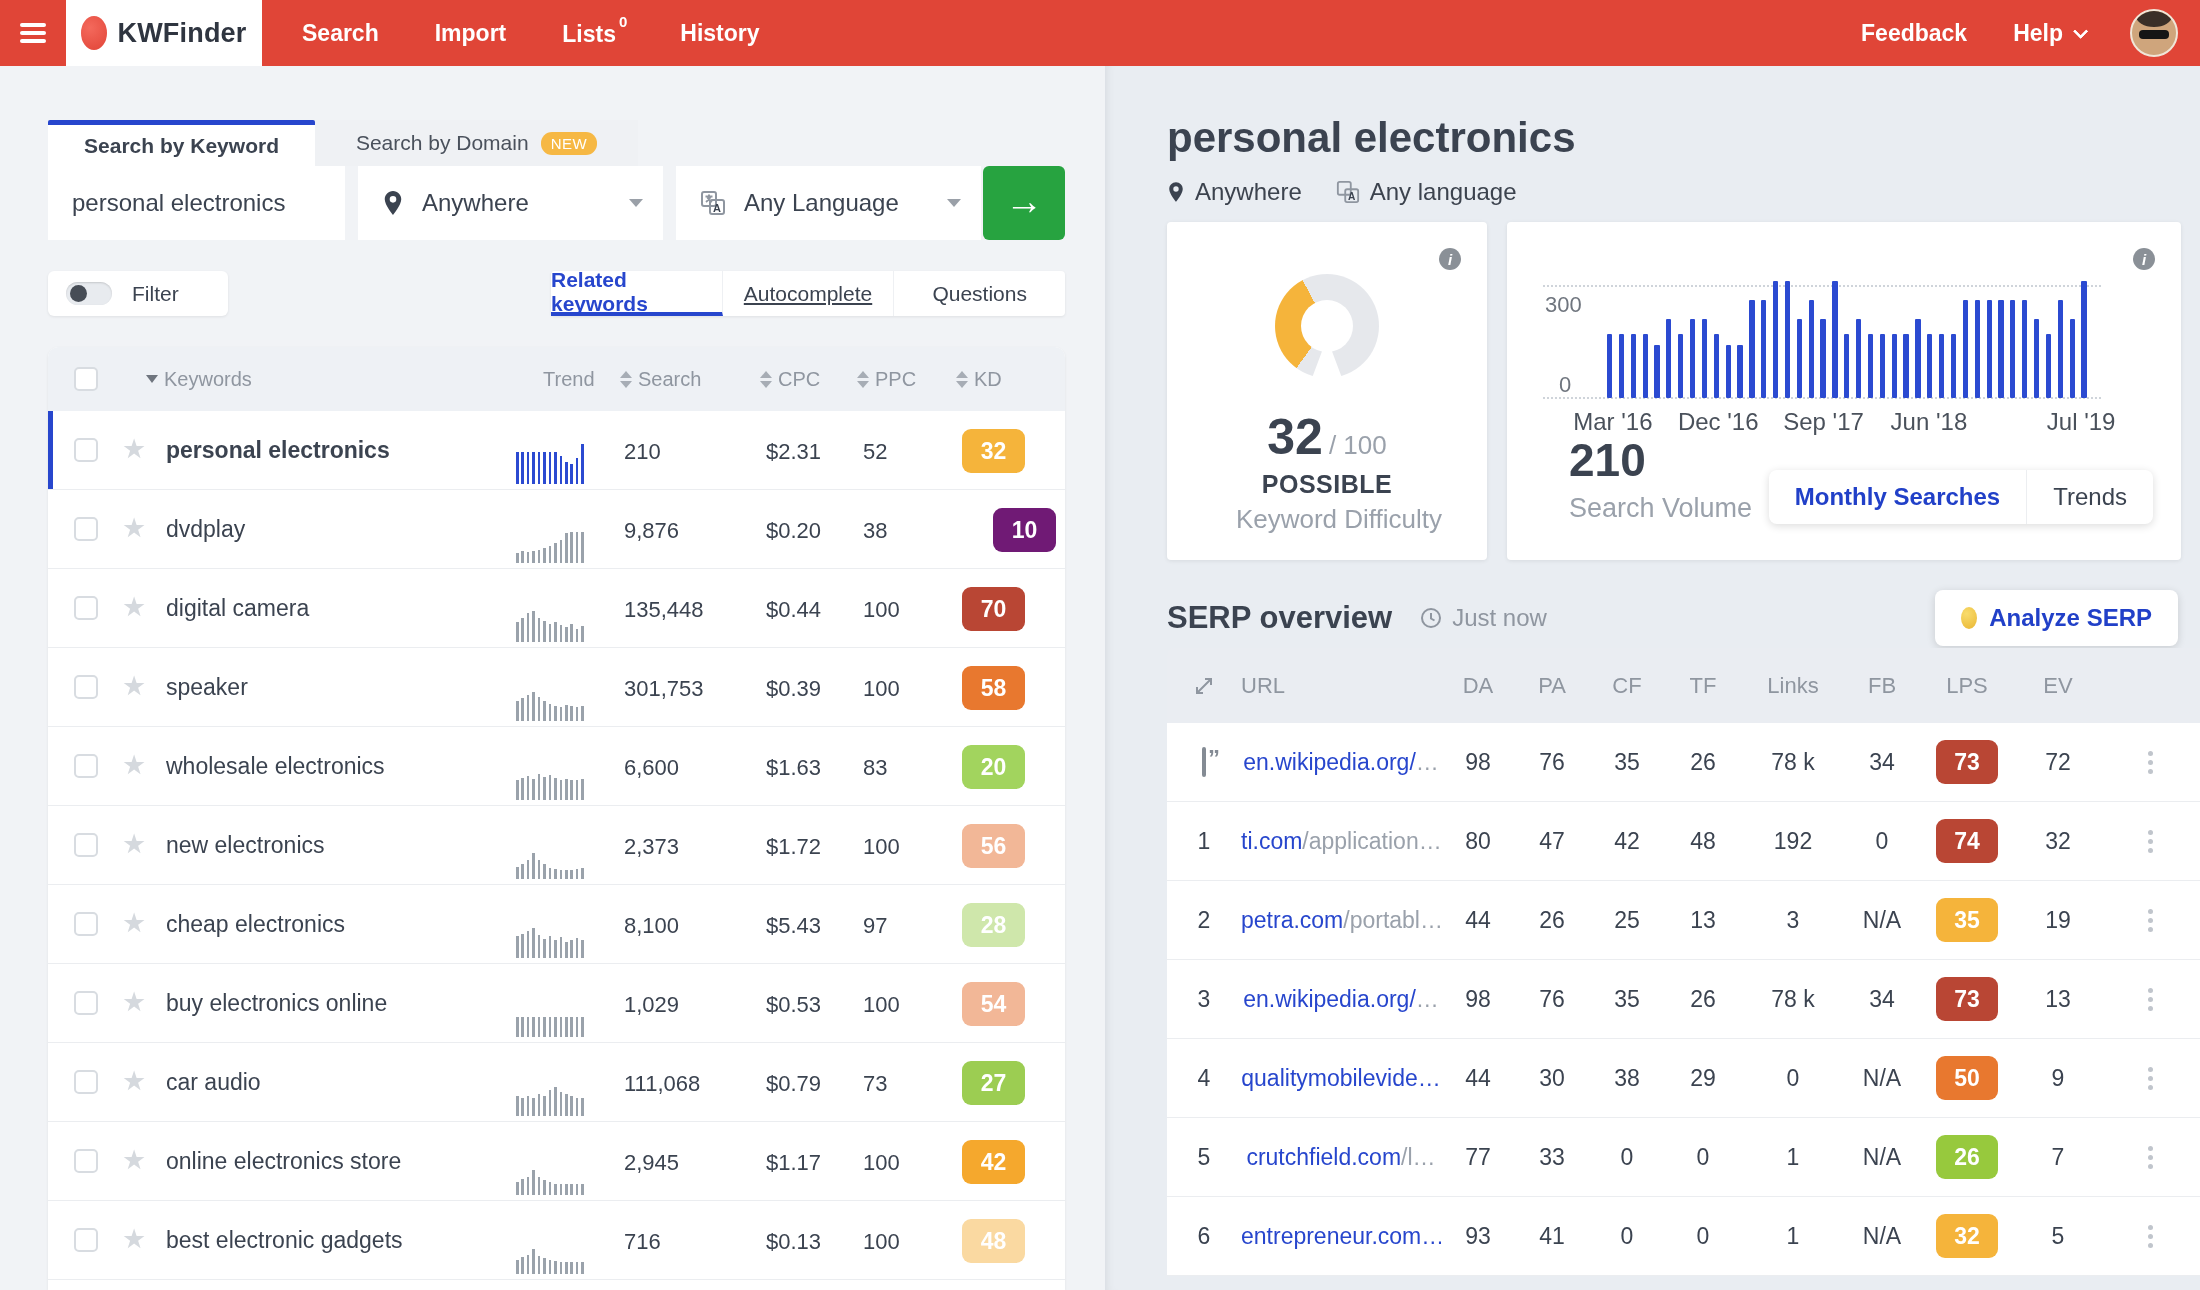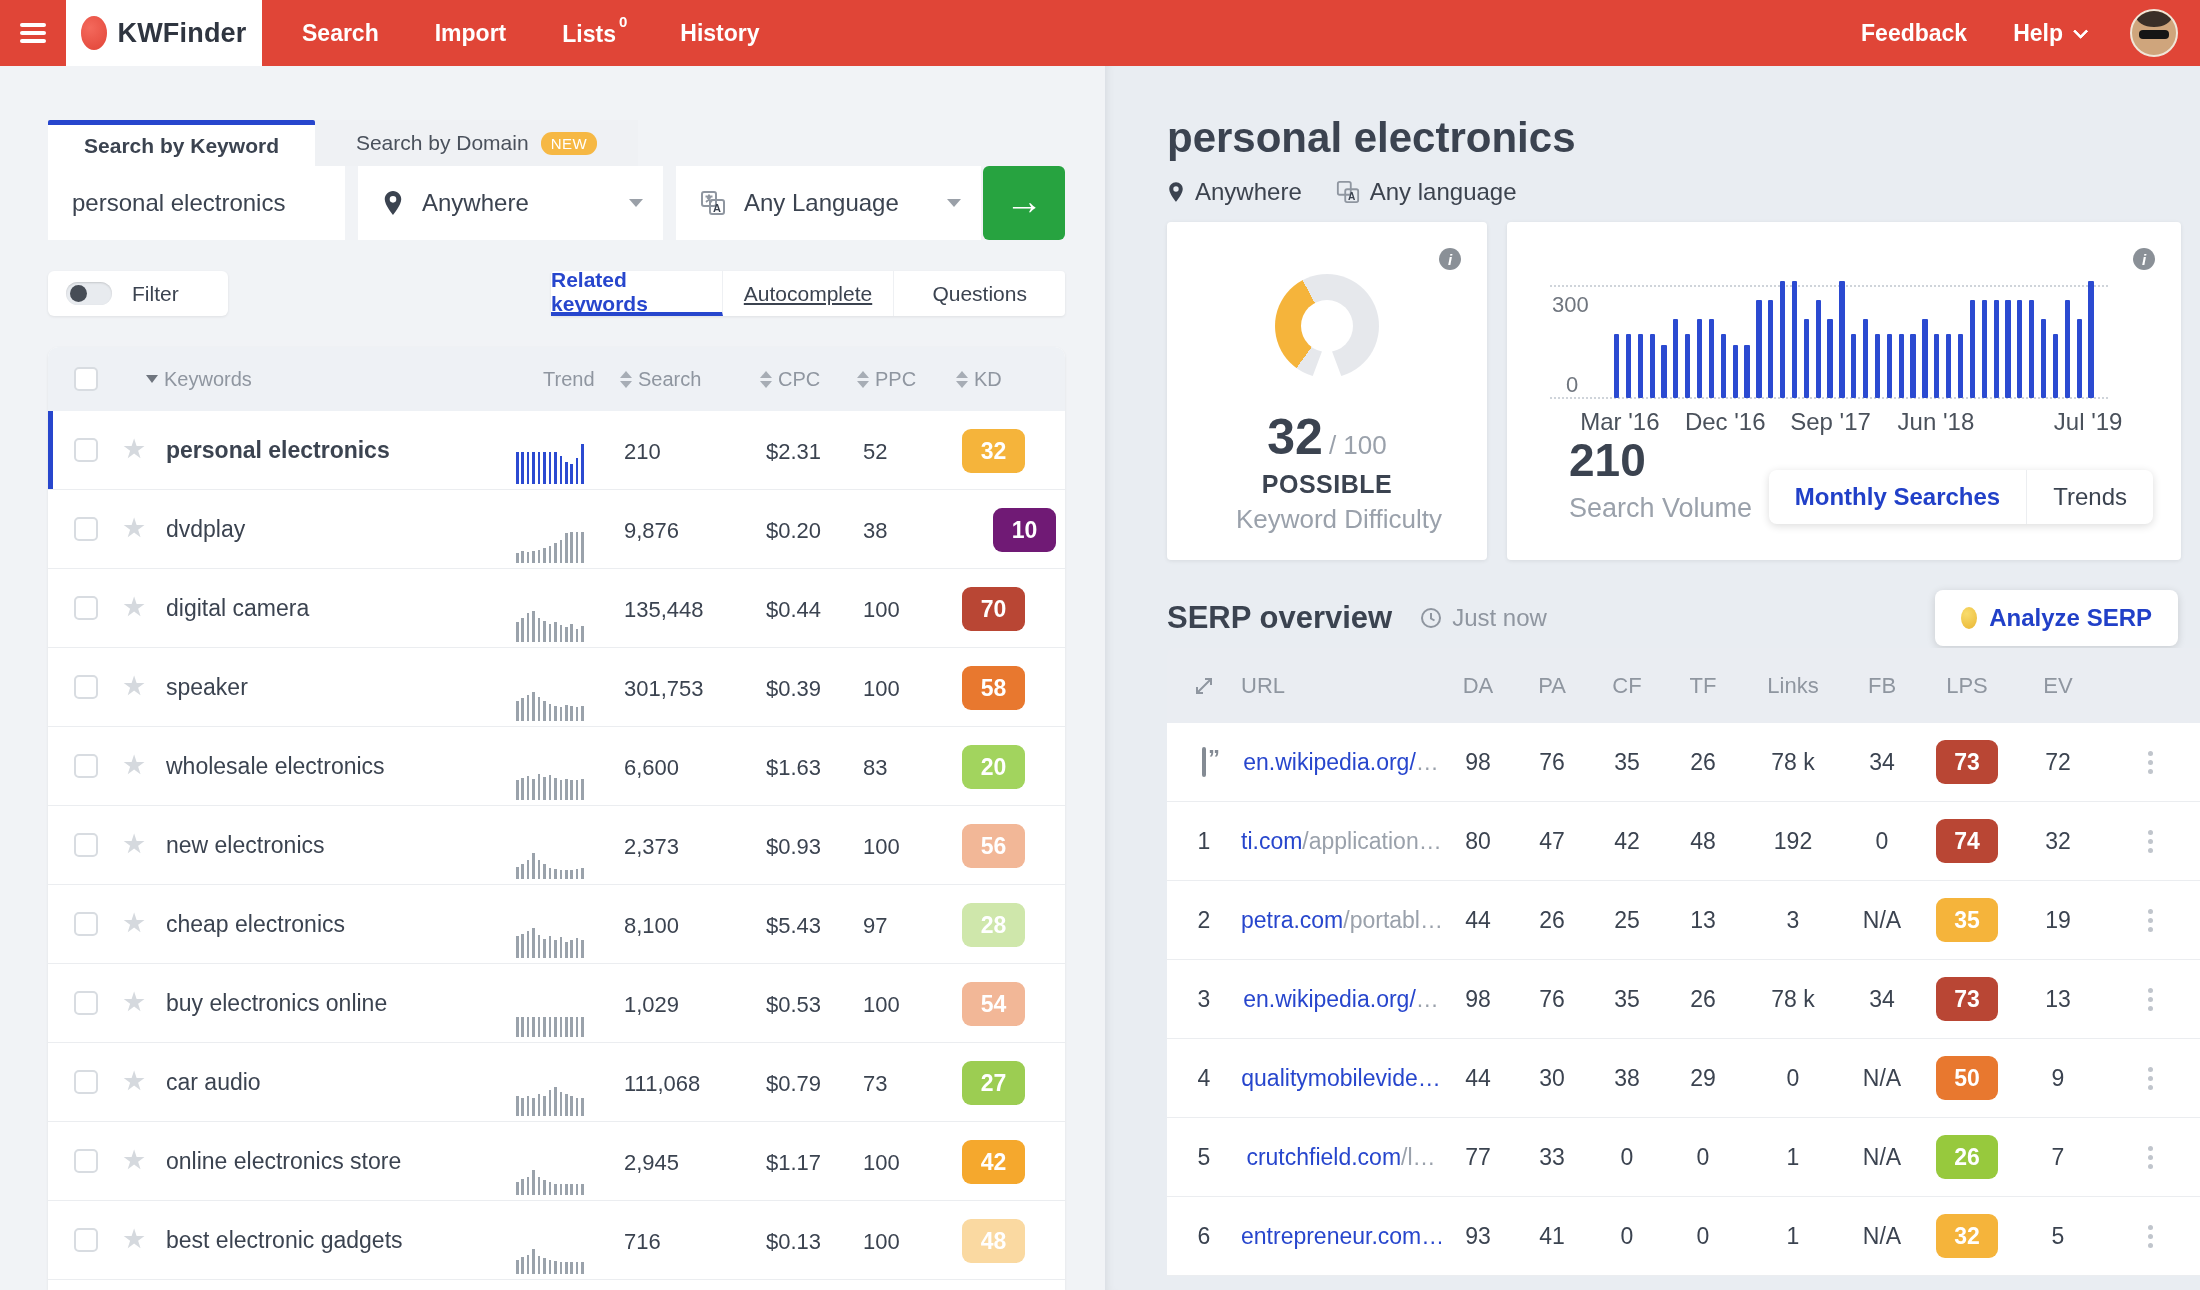--- a/index.html
+++ b/index.html
@@ -99,21 +99,21 @@
   .gauge .hole{position:absolute;top:26px;left:26px;width:52px;height:52px;border-radius:50%;background:#fff;}
   .gauge .wedge{position:absolute;left:37px;bottom:0;width:30px;height:40px;background:#fff;
                 clip-path:polygon(50% 0,100% 100%,0 100%);}
   .kd-score-line{position:absolute;top:186px;left:0;right:0;text-align:center;}
   .kd-score{font-size:50px;font-weight:700;color:#3b4350;}
   .kd-max{font-size:26px;color:#9aa1ab;margin-left:6px;}
   .kd-verdict{position:absolute;top:248px;left:0;right:0;text-align:center;font-size:25px;font-weight:700;color:#3b4350;letter-spacing:.5px;}
   .kd-label{position:absolute;top:282px;left:0;right:0;text-align:center;font-size:26px;color:#9aa1ab;padding-left:24px;}
 
   
-  .chart{position:absolute;top:48px;left:107px;width:480px;height:128px;}
+  .chart{position:absolute;top:48px;left:100px;width:480px;height:128px;}
   .gridline{position:absolute;left:-64px;right:-14px;border-top:2px dotted #cfd4da;height:0;}
   .g300{top:15px;} .g0{bottom:-1px;}
   .ytick{position:absolute;width:50px;text-align:left;font-size:22px;color:#6f757e;}
   .yt300{left:-62px;top:22px;} .yt0{left:-48px;top:102px;}
   .vol-bars{position:absolute;left:0;bottom:0;width:480px;height:128px;display:flex;align-items:flex-end;justify-content:space-between;}
   .vol-bars i{display:block;width:5.2px;background:#2b4ad1;border-radius:1px;}
   .xlabels{position:absolute;top:138px;left:0;width:480px;height:30px;}
   .xlabels span{position:absolute;width:100px;text-align:center;font-size:24px;color:#4a515b;}
   .vol-footer{position:absolute;left:62px;right:28px;bottom:36px;display:flex;align-items:flex-end;justify-content:space-between;}
   .vol-value{font-size:46px;font-weight:700;color:#3b4350;line-height:1;}
@@ -411,21 +411,21 @@
                 <i style="height: 15.2px;"></i>
                 <i style="height: 11.2px;"></i>
                 <i style="height: 10.4px;"></i>
                 <i style="height: 8.8px;"></i>
                 <i style="height: 8.8px;"></i>
                 <i style="height: 8.8px;"></i>
                 <i style="height: 9.6px;"></i>
                 <i style="height: 11.2px;"></i>
               </span>
               <span class="num c-search">2,373</span>
-              <span class="num c-cpc">$0.93</span>
+              <span class="num c-cpc">$1.72</span>
               <span class="num c-ppc">100</span>
               <span class="kd" style="background: rgb(242, 183, 151);">56</span>
             </div>
             <div class="kw-row">
               <span class="cbox"></span>
               <span class="star">★</span>
               <span class="kw">cheap electronics</span>
               <span class="spark">
                 <i style="height: 22px;"></i>
                 <i style="height: 24px;"></i>

